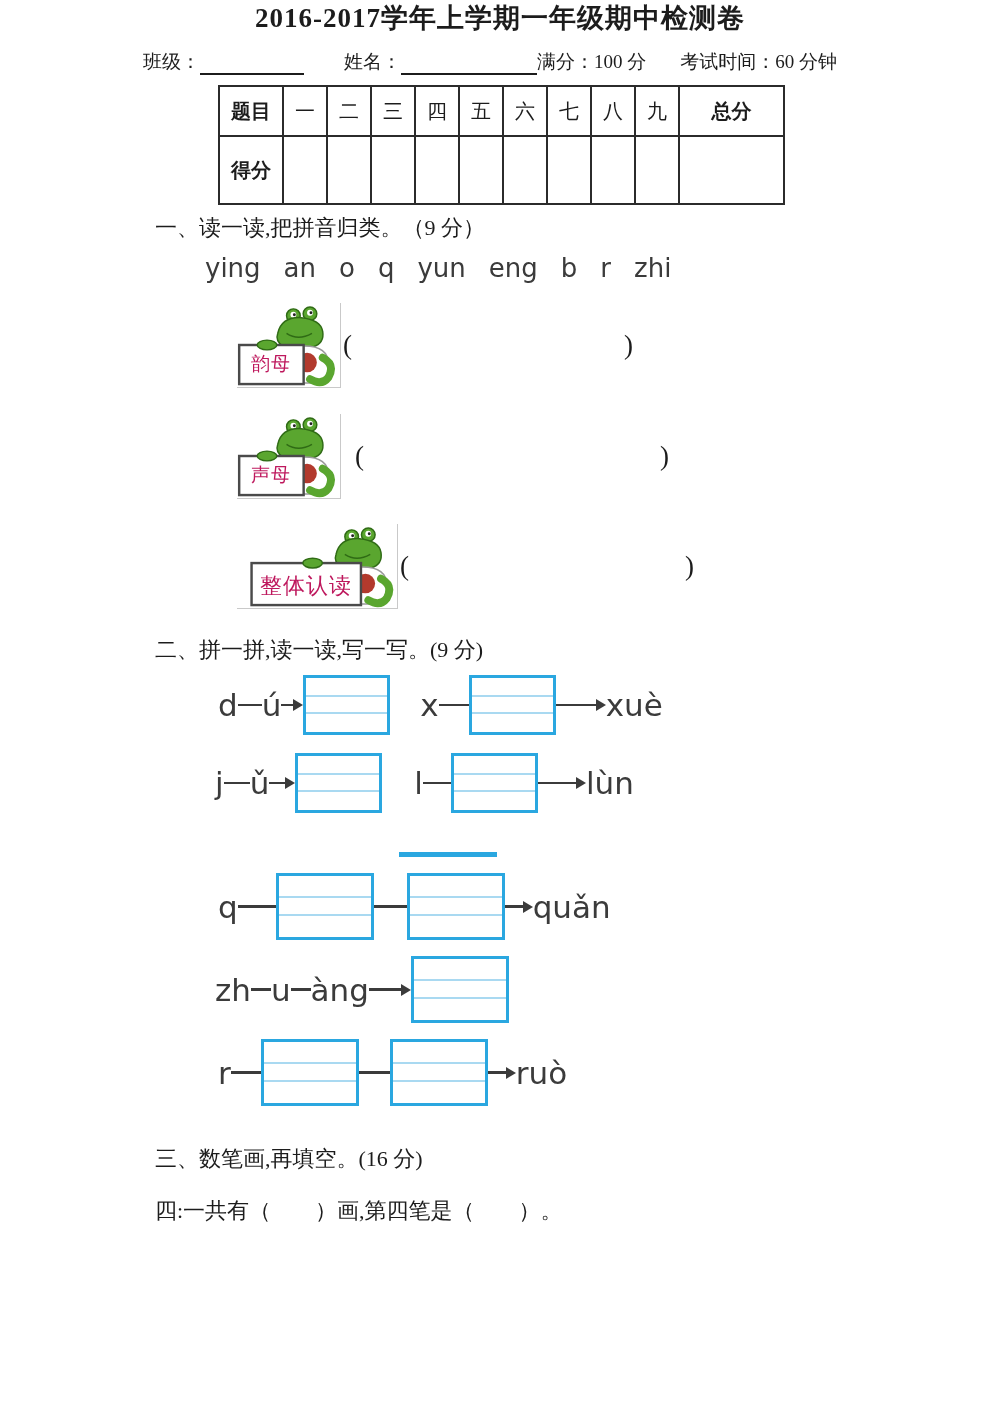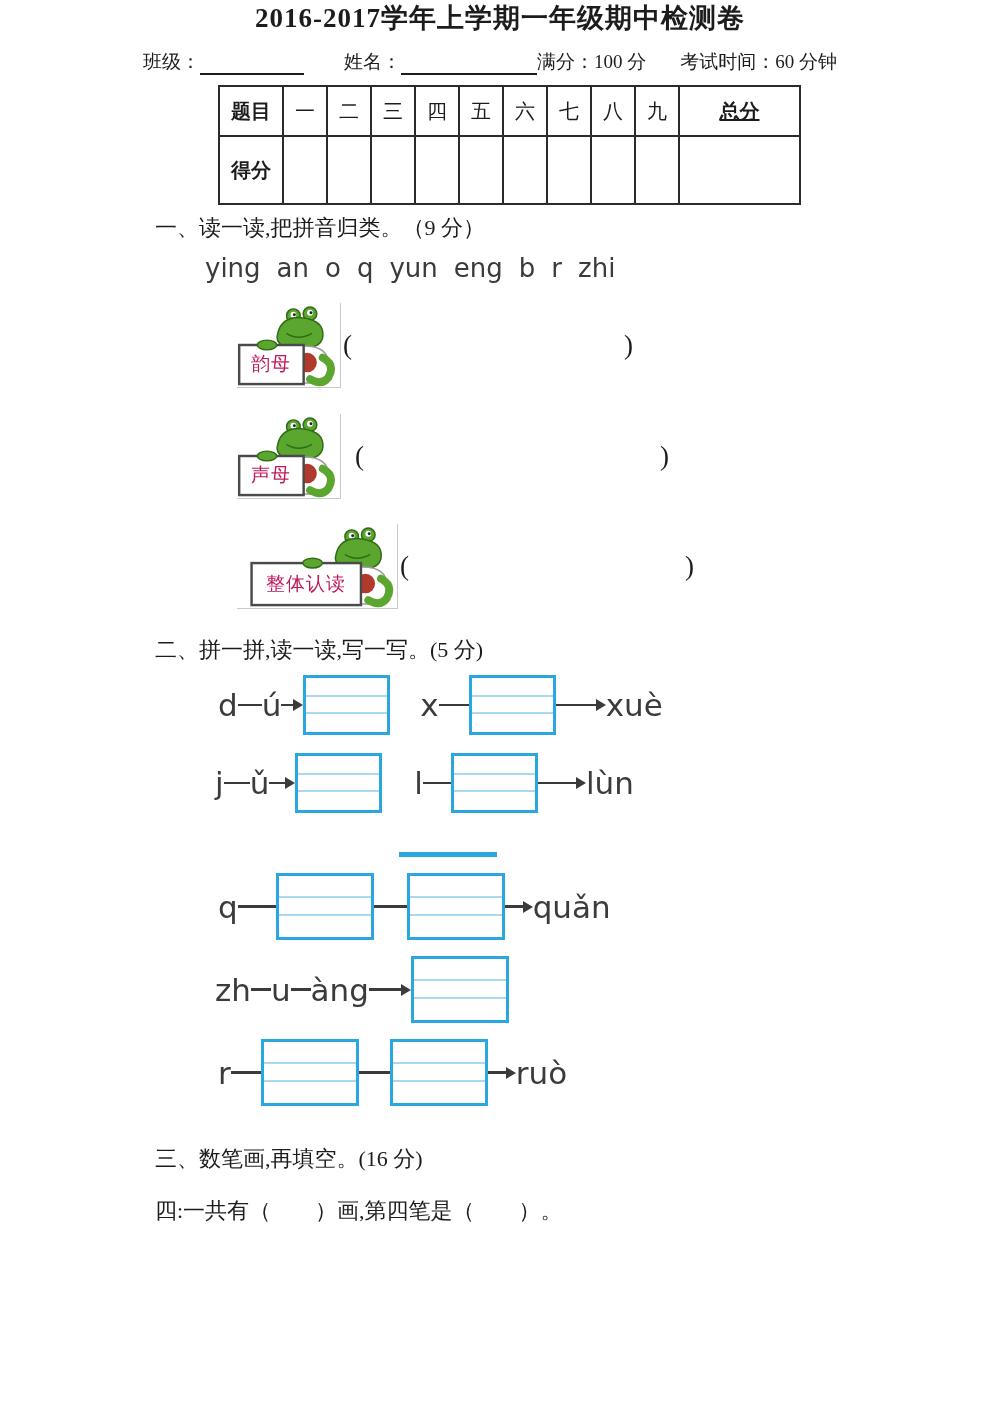--- a/index.html
+++ b/index.html
@@ -53,36 +53,36 @@
     font-size: 20px;
     text-align: center;
     padding: 0;
     font-weight: normal;
   }
   .score-table .hrow { height: 50px; }
   .score-table .srow { height: 68px; border-radius: 29px; }
   .score-table .b { font-weight: bold; }
   .col-wide1 { width: 64px; }
   .col-num { width: 44px; }
-  .col-wide2 { width: 121px; text-decoration: underline; }
+  .col-wide2 { width: 105px; }
 
   
   .heading {
     margin-left: 155px;
     font-size: 22px;
   }
   .h1 { margin-top: 8px; }
   .h2 { margin-top: 26px; }
   .h3 { margin-top: 38px; }
   .line4 { margin-left: 155px; font-size: 22px; margin-top: 22px; }
 
   
   .pinyin-list {
     margin: 10px 0 0 205px;
-    display: flex; gap: 16px; align-items: center;
+    display: flex; gap: 23px; align-items: center;
     font-family: "DejaVu Sans", "Liberation Sans", sans-serif;
     font-size: 26px; color: var(--pinyin-ink);
   }
 
   
   .frog-row { display: flex; align-items: center; margin-left: 237px; }
   .fr1 { margin-top: 20px; }
   .fr2 { margin-top: 26px; gap: 12px; }
   .fr3 { margin-top: 25px; }
   .frog-card {
@@ -93,21 +93,21 @@
   }
   .frog-card.lg { width: 161px; }
   .frog-card svg { position: absolute; inset: 0; width: 100%; height: 100%; }
   .sign-label {
     position: absolute;
     font-size: 19px; color: #be185d;
     text-align: center;
     letter-spacing: 1px;
   }
   .frog-card.sm .sign-label { left: 2px; top: 48px; width: 64px; }
-  .frog-card.lg .sign-label { left: 15px; top: 47px; width: 108px; font-size: 19px; }
+  .frog-card.lg .sign-label { left: 15px; top: 47px; width: 108px; font-size: 22px; }
   .paren { font-size: 27px; padding: 0 2px; }
   .answer-space { display: inline-block; }
   .as270 { width: 268px; }
   .as275 { width: 272px; }
 
   
   .prow {
     display: flex; align-items: center;
     font-family: "DejaVu Sans", "Liberation Sans", sans-serif;
     font-size: 31px; color: var(--pinyin-ink);
@@ -278,21 +278,21 @@
         <path d="M146 56 Q159 63 152 76 Q145 85 133 78" fill="none" stroke="var(--frog-green)" stroke-width="8" stroke-linecap="round"></path>
         <ellipse cx="76" cy="40" rx="10" ry="5" fill="var(--frog-green)" stroke="var(--frog-green-dark)" stroke-width="1.5"></ellipse>
       </svg>
       <span class="sign-label">整体认读</span>
     </div>
     <span class="paren">(</span>
     <span class="answer-space as275"></span>
     <span class="paren">)</span>
   </div>
 
-  <div class="heading h2">二、拼一拼,读一读,写一写。(5 分)</div>
+  <div class="heading h2">二、拼一拼,读一读,写一写。(9 分)</div>
 
   <div class="prow pr1">
     <span>d</span>
     <span class="conn" style="width:24px"></span>
     <span>ú</span>
     <span class="arrow">
         <span class="shaft" style="width:12px"></span>
         <span class="head"></span>
       </span>
     <div class="pbox"></div>

